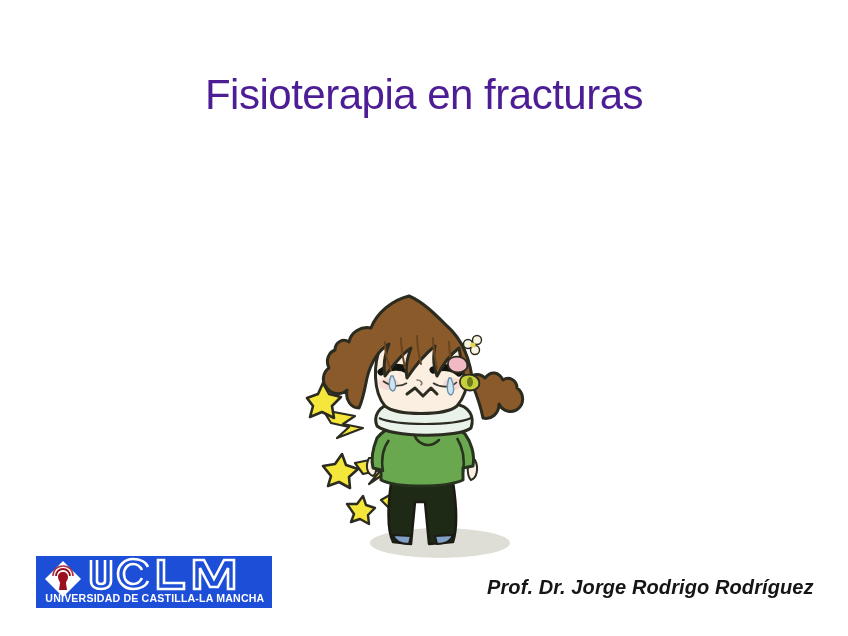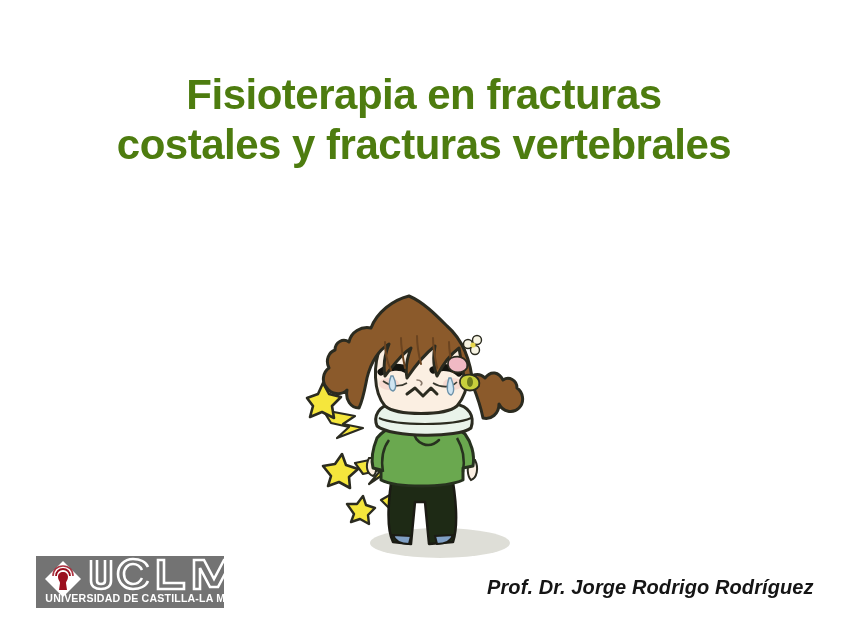--- a/index.html
+++ b/index.html
@@ -23,24 +23,24 @@
     position: absolute;
     left: 0;
     top: 70px;
     width: 848px;
     text-align: center;
     line-height: 1.18;
   }
   .title-line {
     display: block;
     font-family: "Liberation Sans", sans-serif;
-    font-weight: bold;
+    font-weight: normal;
     font-size: 42px;
     letter-spacing: -0.5px;
-    color: #4d7c0f;
+    color: #4c1d95;
     white-space: nowrap;
   }
 
   
   .author {
     position: absolute;
     left: 487px;
     top: 576px;
     font-family: "Liberation Sans", sans-serif;
     font-weight: bold;
@@ -49,23 +49,23 @@
     color: #151515;
     white-space: nowrap;
     letter-spacing: 0.1px;
   }
 
   
   .logo {
     position: absolute;
     left: 36px;
     top: 556px;
-    width: 188px;
+    width: 236px;
     height: 52px;
-    background: #737373;
+    background: #1d4ed8;
     display: block;
   }
   .logo-emblem {
     position: absolute;
     left: 8px;
     top: 4px;
     width: 38px;
     height: 38px;
   }
   .logo-letters {
@@ -99,21 +99,20 @@
     height: 285px;
   }
 </style>
 </head>
 <body>
 
 <div id="slide">
 
   <div class="title-block">
     <span class="title-line">Fisioterapia en fracturas</span>
-    <span class="title-line">costales y fracturas vertebrales</span>
   </div>
 
   <div class="cartoon">
     <svg viewBox="0 0 270 285" width="270" height="285" xmlns="http://www.w3.org/2000/svg">
 
       <ellipse cx="155" cy="255" rx="70" ry="15" fill="#d8d8d0" opacity="0.85"></ellipse>
 
       <g>
 
         <path d="M38,122 L70,128 L58,136 L78,140 L52,150 L64,139 L46,135 Z" fill="#f5e63c" stroke="#2b2b20" stroke-width="2.2" stroke-linejoin="round"></path>

